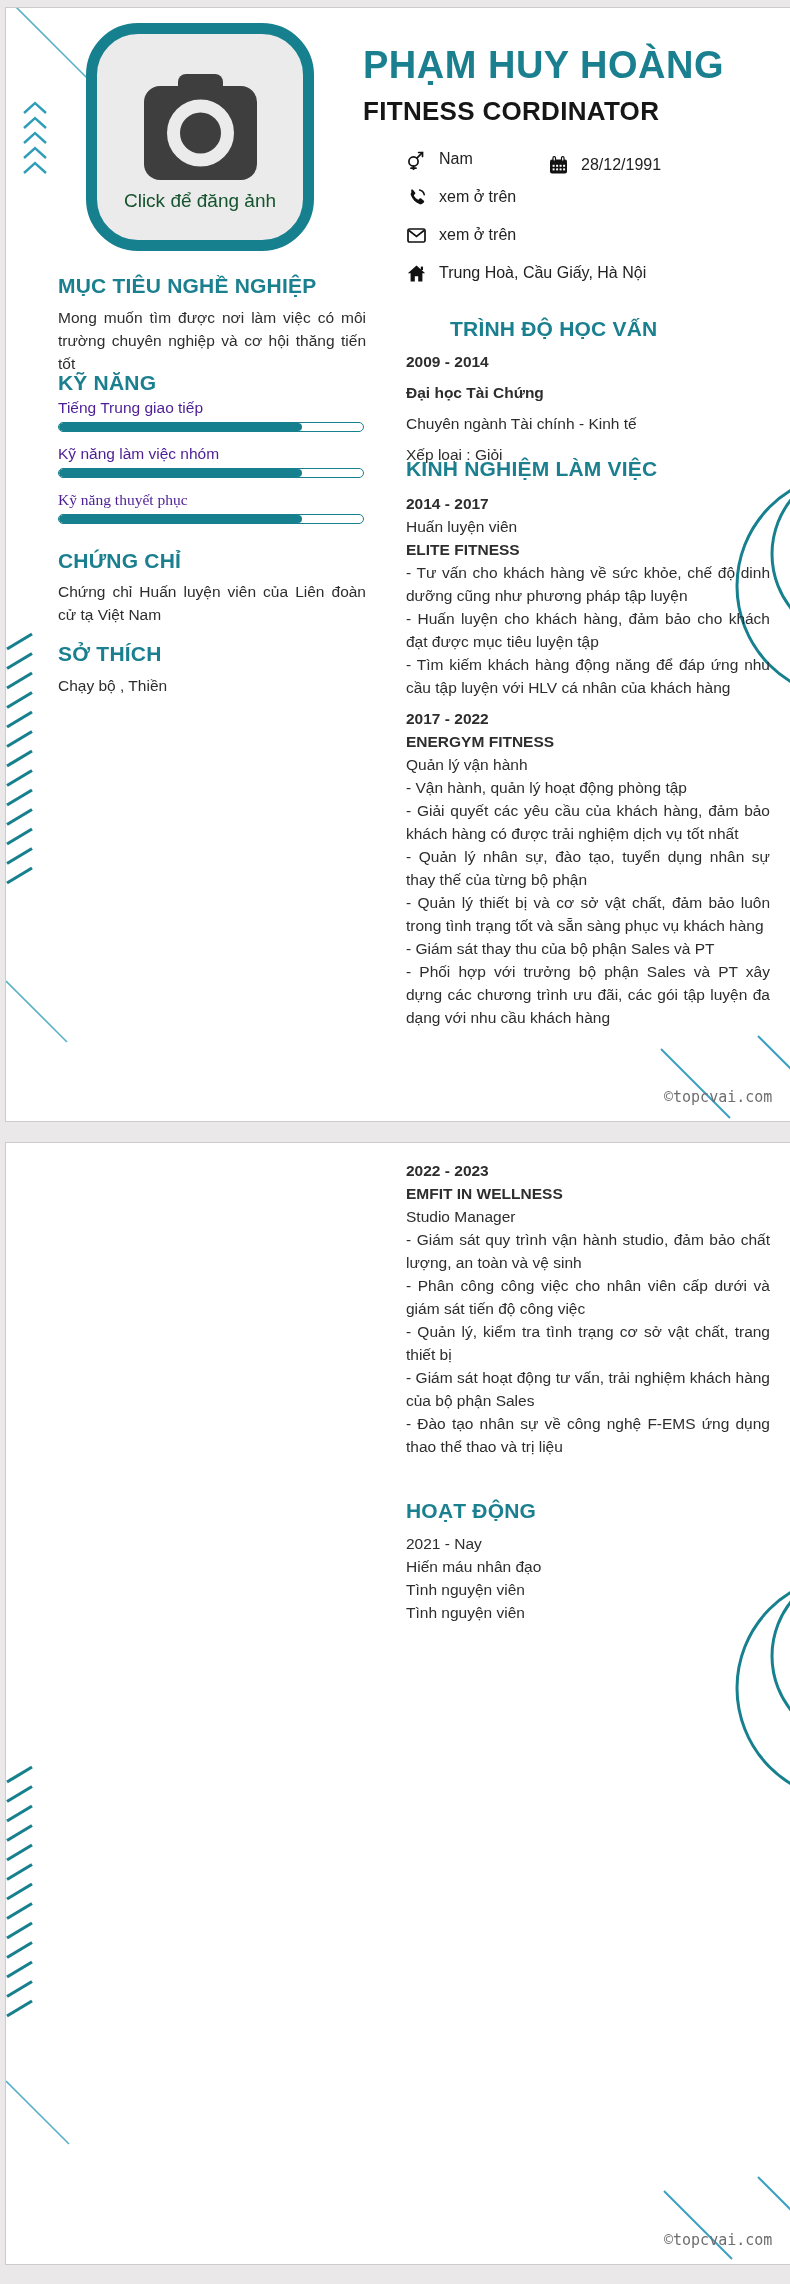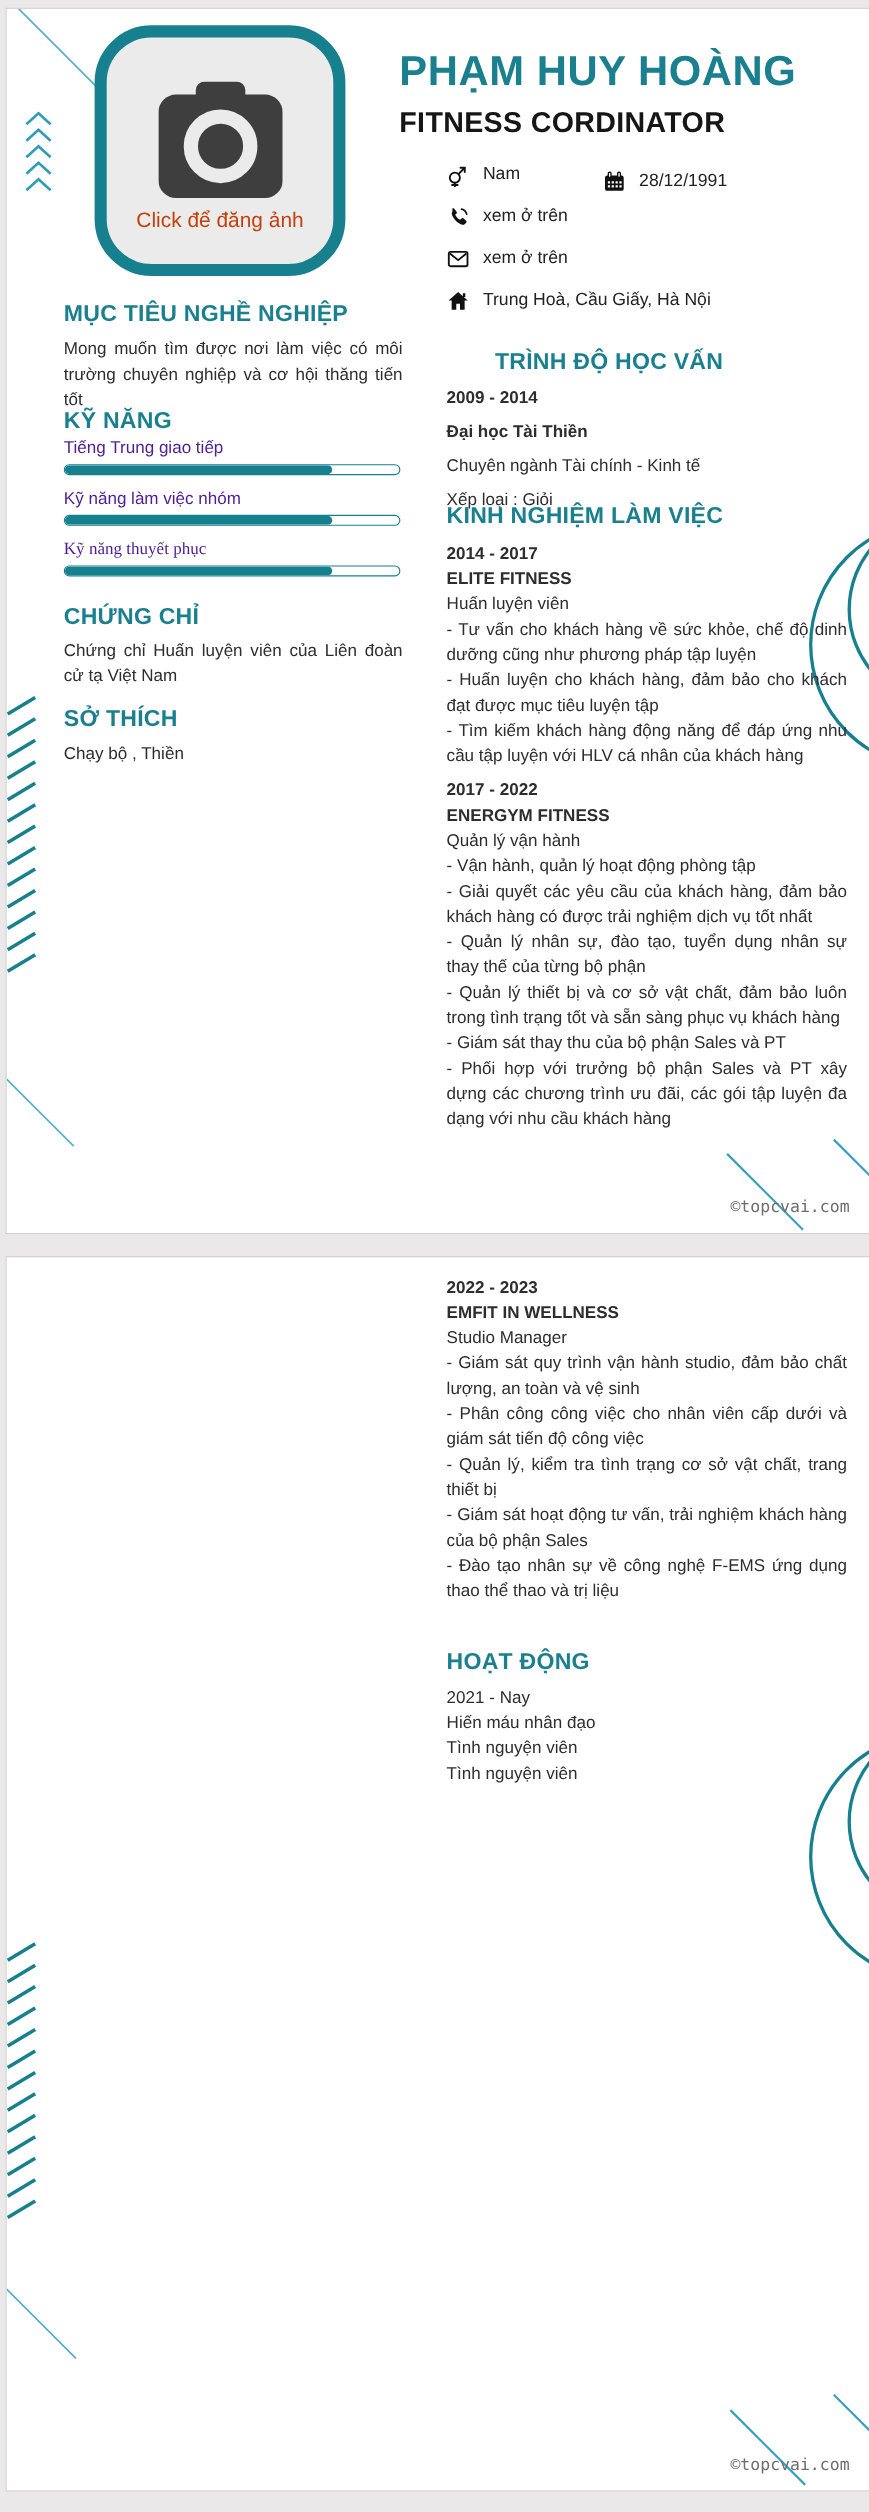--- a/index.html
+++ b/index.html
@@ -25,21 +25,21 @@
   .skill-block{position:absolute;left:52px;width:306px;}
   .skill-label{font-size:15.5px;color:#4c1d95;line-height:18px;white-space:nowrap;}
   .skill-bar{margin-top:5px;width:306px;height:10px;border:1.5px solid #17808e;border-radius:6px;
              background:#fff;position:relative;overflow:hidden;box-sizing:border-box;}
   .skill-fill{position:absolute;left:0;top:0;bottom:0;background:#17808e;border-radius:6px;}
   .watermark{font-family:"DejaVu Sans Mono","Liberation Mono",monospace;font-size:15px;
              color:#6e6e6e;white-space:nowrap;}
   .photo{position:absolute;left:80px;top:15px;width:228px;height:228px;box-sizing:border-box;
          border:11px solid #17808e;border-radius:52px;background:#ebebeb;cursor:pointer;
          display:flex;flex-direction:column;align-items:center;}
-  .photo-label{margin-top:10px;font-size:19px;color:#c2410c;white-space:nowrap;}
+  .photo-label{margin-top:10px;font-size:19px;color:#14532d;white-space:nowrap;}
   .camera{margin-top:40px;}
 </style>
 </head>
 <body>
 
 <div id="canvas">
 
   <div class="page" id="page1">
 
     <svg class="deco" width="786" height="1115">
@@ -167,31 +167,31 @@
 
     <div class="abs heading" style="left:52px;top:541px;">CHỨNG CHỈ</div>
     <div class="abs body-text justify" style="left:52px;top:572px;width:308px;">Chứng chỉ Huấn luyện viên của Liên đoàn cử tạ Việt Nam</div>
 
     <div class="abs heading" style="left:52px;top:634px;">SỞ THÍCH</div>
     <div class="abs body-text" style="left:52px;top:666px;width:308px;">Chạy bộ , Thiền</div>
 
     <div class="abs heading" style="left:400px;top:309px;margin-left:44px;">TRÌNH ĐỘ HỌC VẤN</div>
     <div class="abs" style="left:400px;top:338px;width:364px;">
       <div class="edu-line b">2009 - 2014</div>
-      <div class="edu-line b">Đại học Tài Thiền</div>
+      <div class="edu-line b">Đại học Tài Chứng</div>
       <div class="edu-line">Chuyên ngành Tài chính - Kinh tế</div>
       <div class="edu-line">Xếp loại : Giỏi</div>
     </div>
 
     <div class="abs heading" style="left:400px;top:449px;">KINH NGHIỆM LÀM VIỆC</div>
 
     <div class="abs" style="left:400px;top:484px;width:364px;">
       <div class="line b">2014 - 2017</div>
+      <div class="line">Huấn luyện viên</div>
       <div class="line b">ELITE FITNESS</div>
-      <div class="line">Huấn luyện viên</div>
       <div class="body-text justify">- Tư vấn cho khách hàng về sức khỏe, chế độ dinh dưỡng cũng như phương pháp tập luyện</div>
       <div class="body-text justify">- Huấn luyện cho khách hàng, đảm bảo cho khách đạt được mục tiêu luyện tập</div>
       <div class="body-text justify">- Tìm kiếm khách hàng động năng để đáp ứng nhu cầu tập luyện với HLV cá nhân của khách hàng</div>
     </div>
 
     <div class="abs" style="left:400px;top:699px;width:364px;">
       <div class="line b">2017 - 2022</div>
       <div class="line b">ENERGYM FITNESS</div>
       <div class="line">Quản lý vận hành</div>
       <div class="body-text justify">- Vận hành, quản lý hoạt động phòng tập</div>

